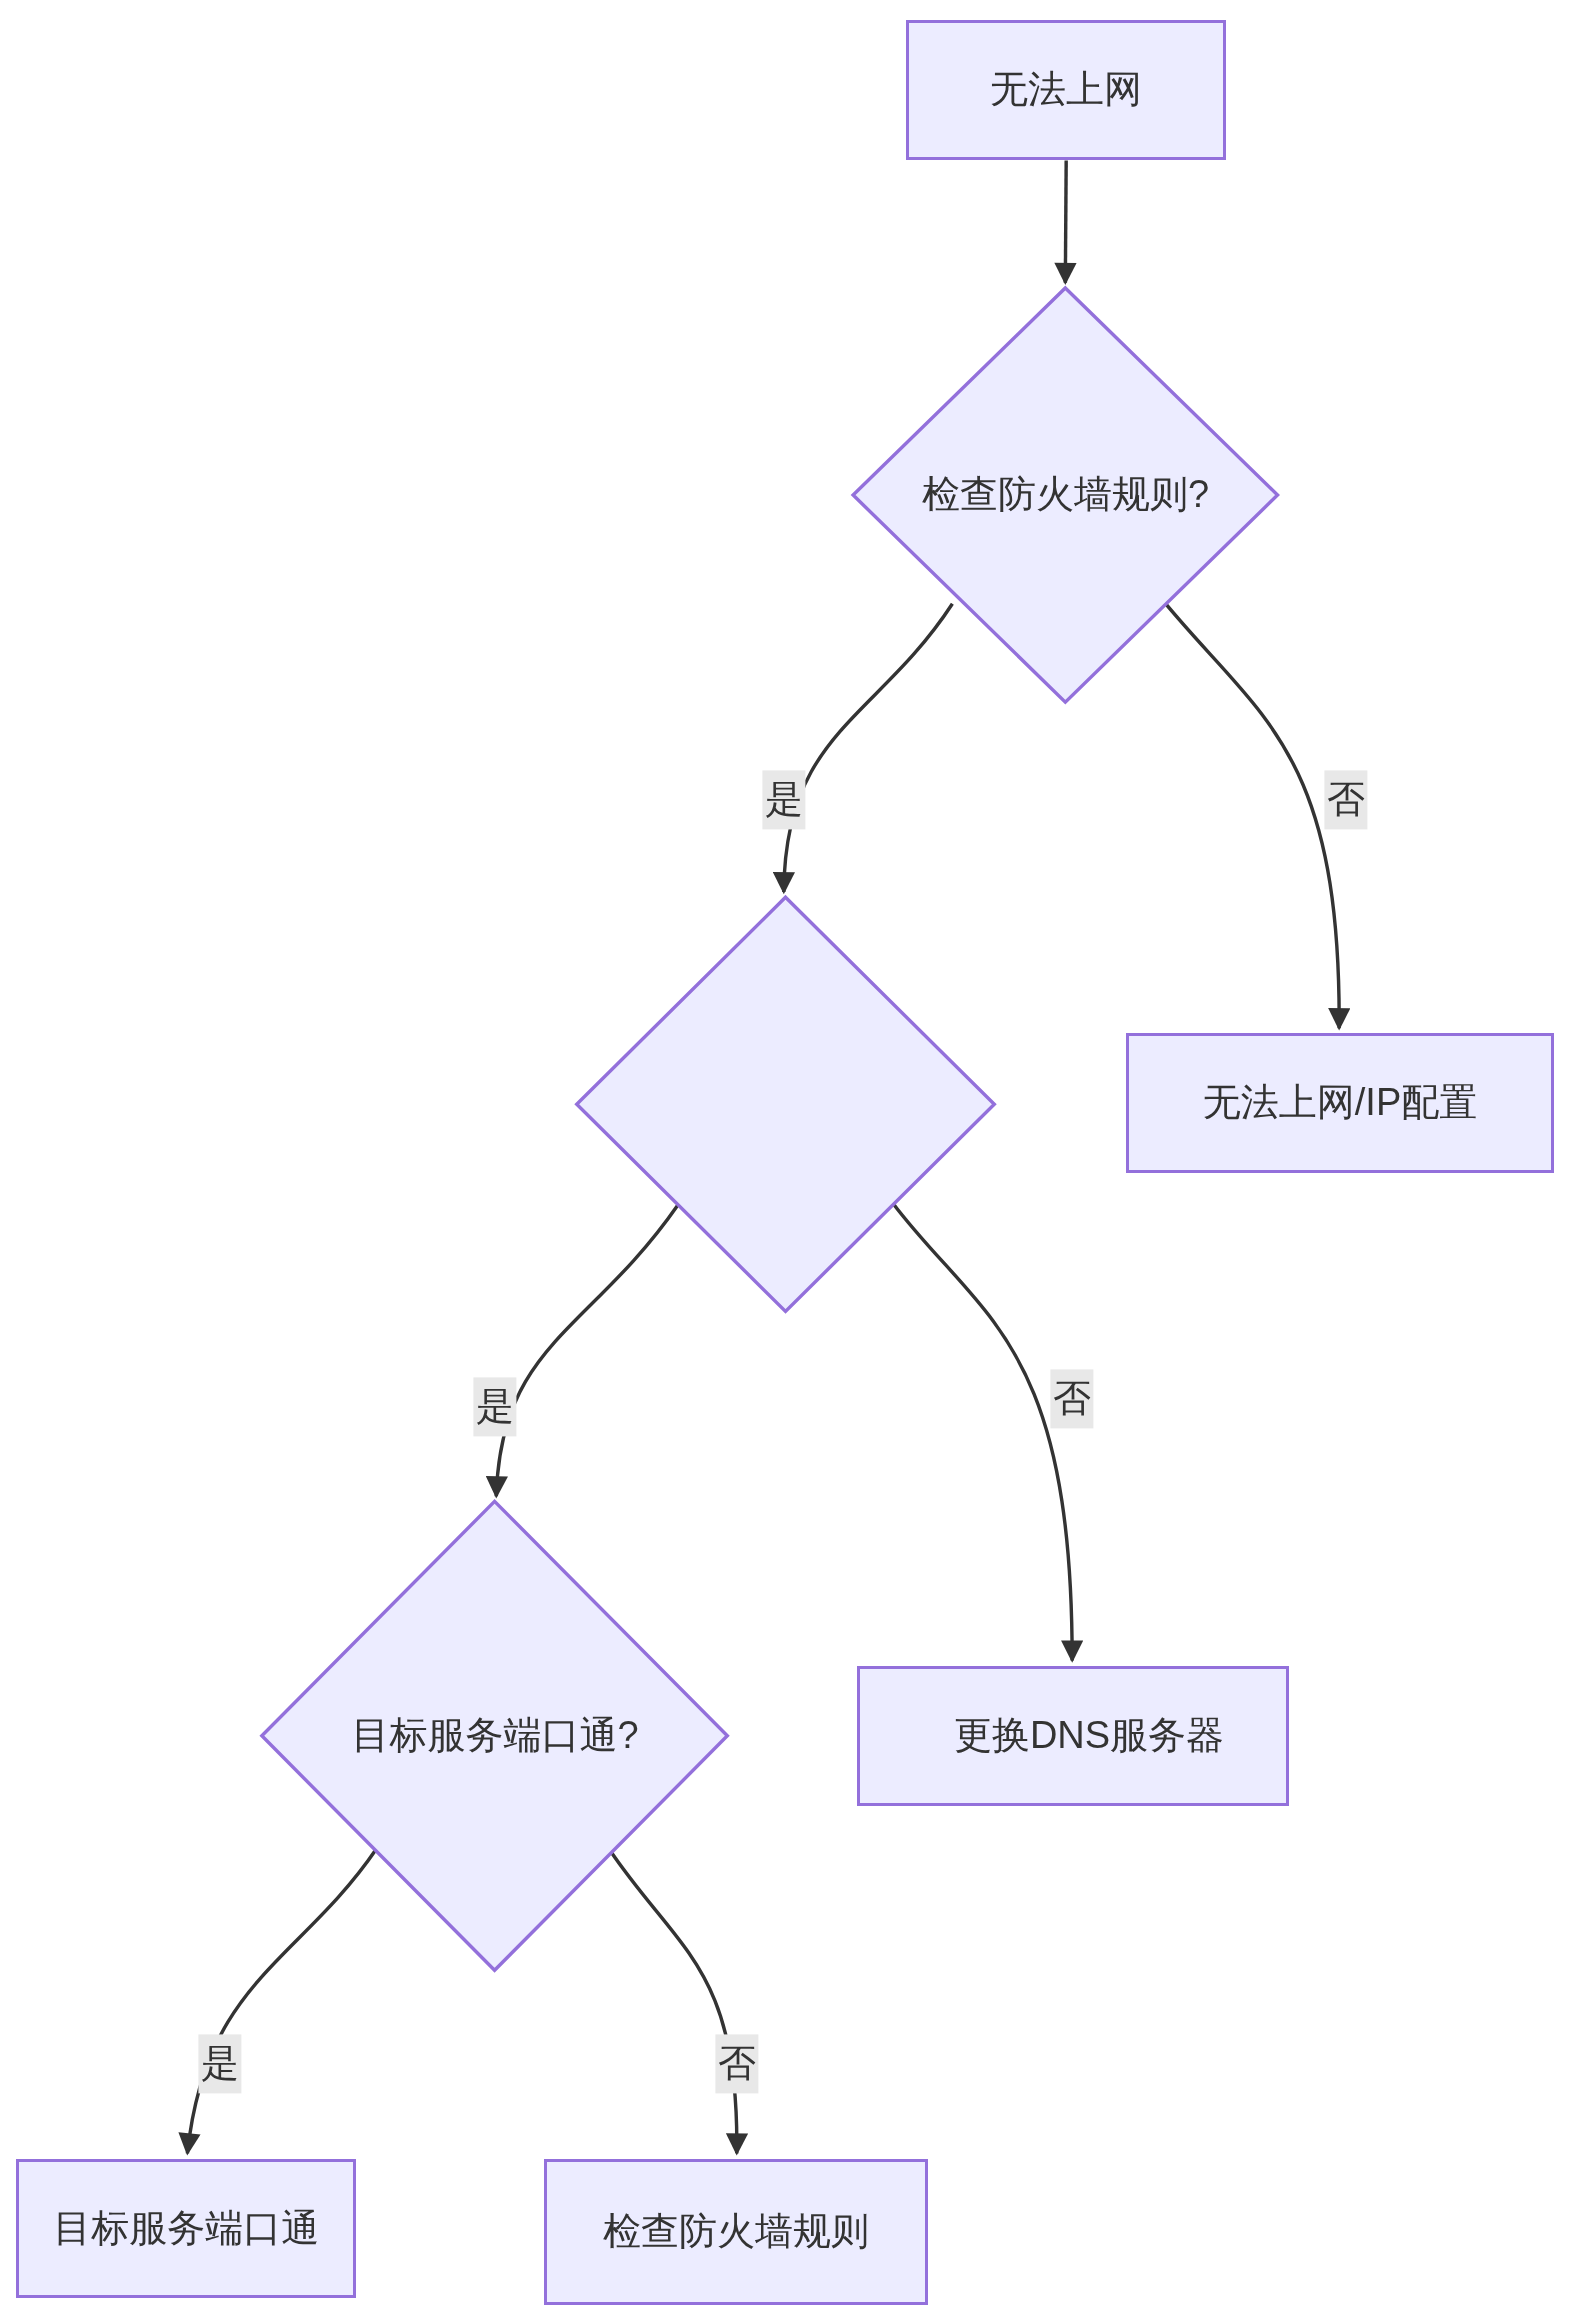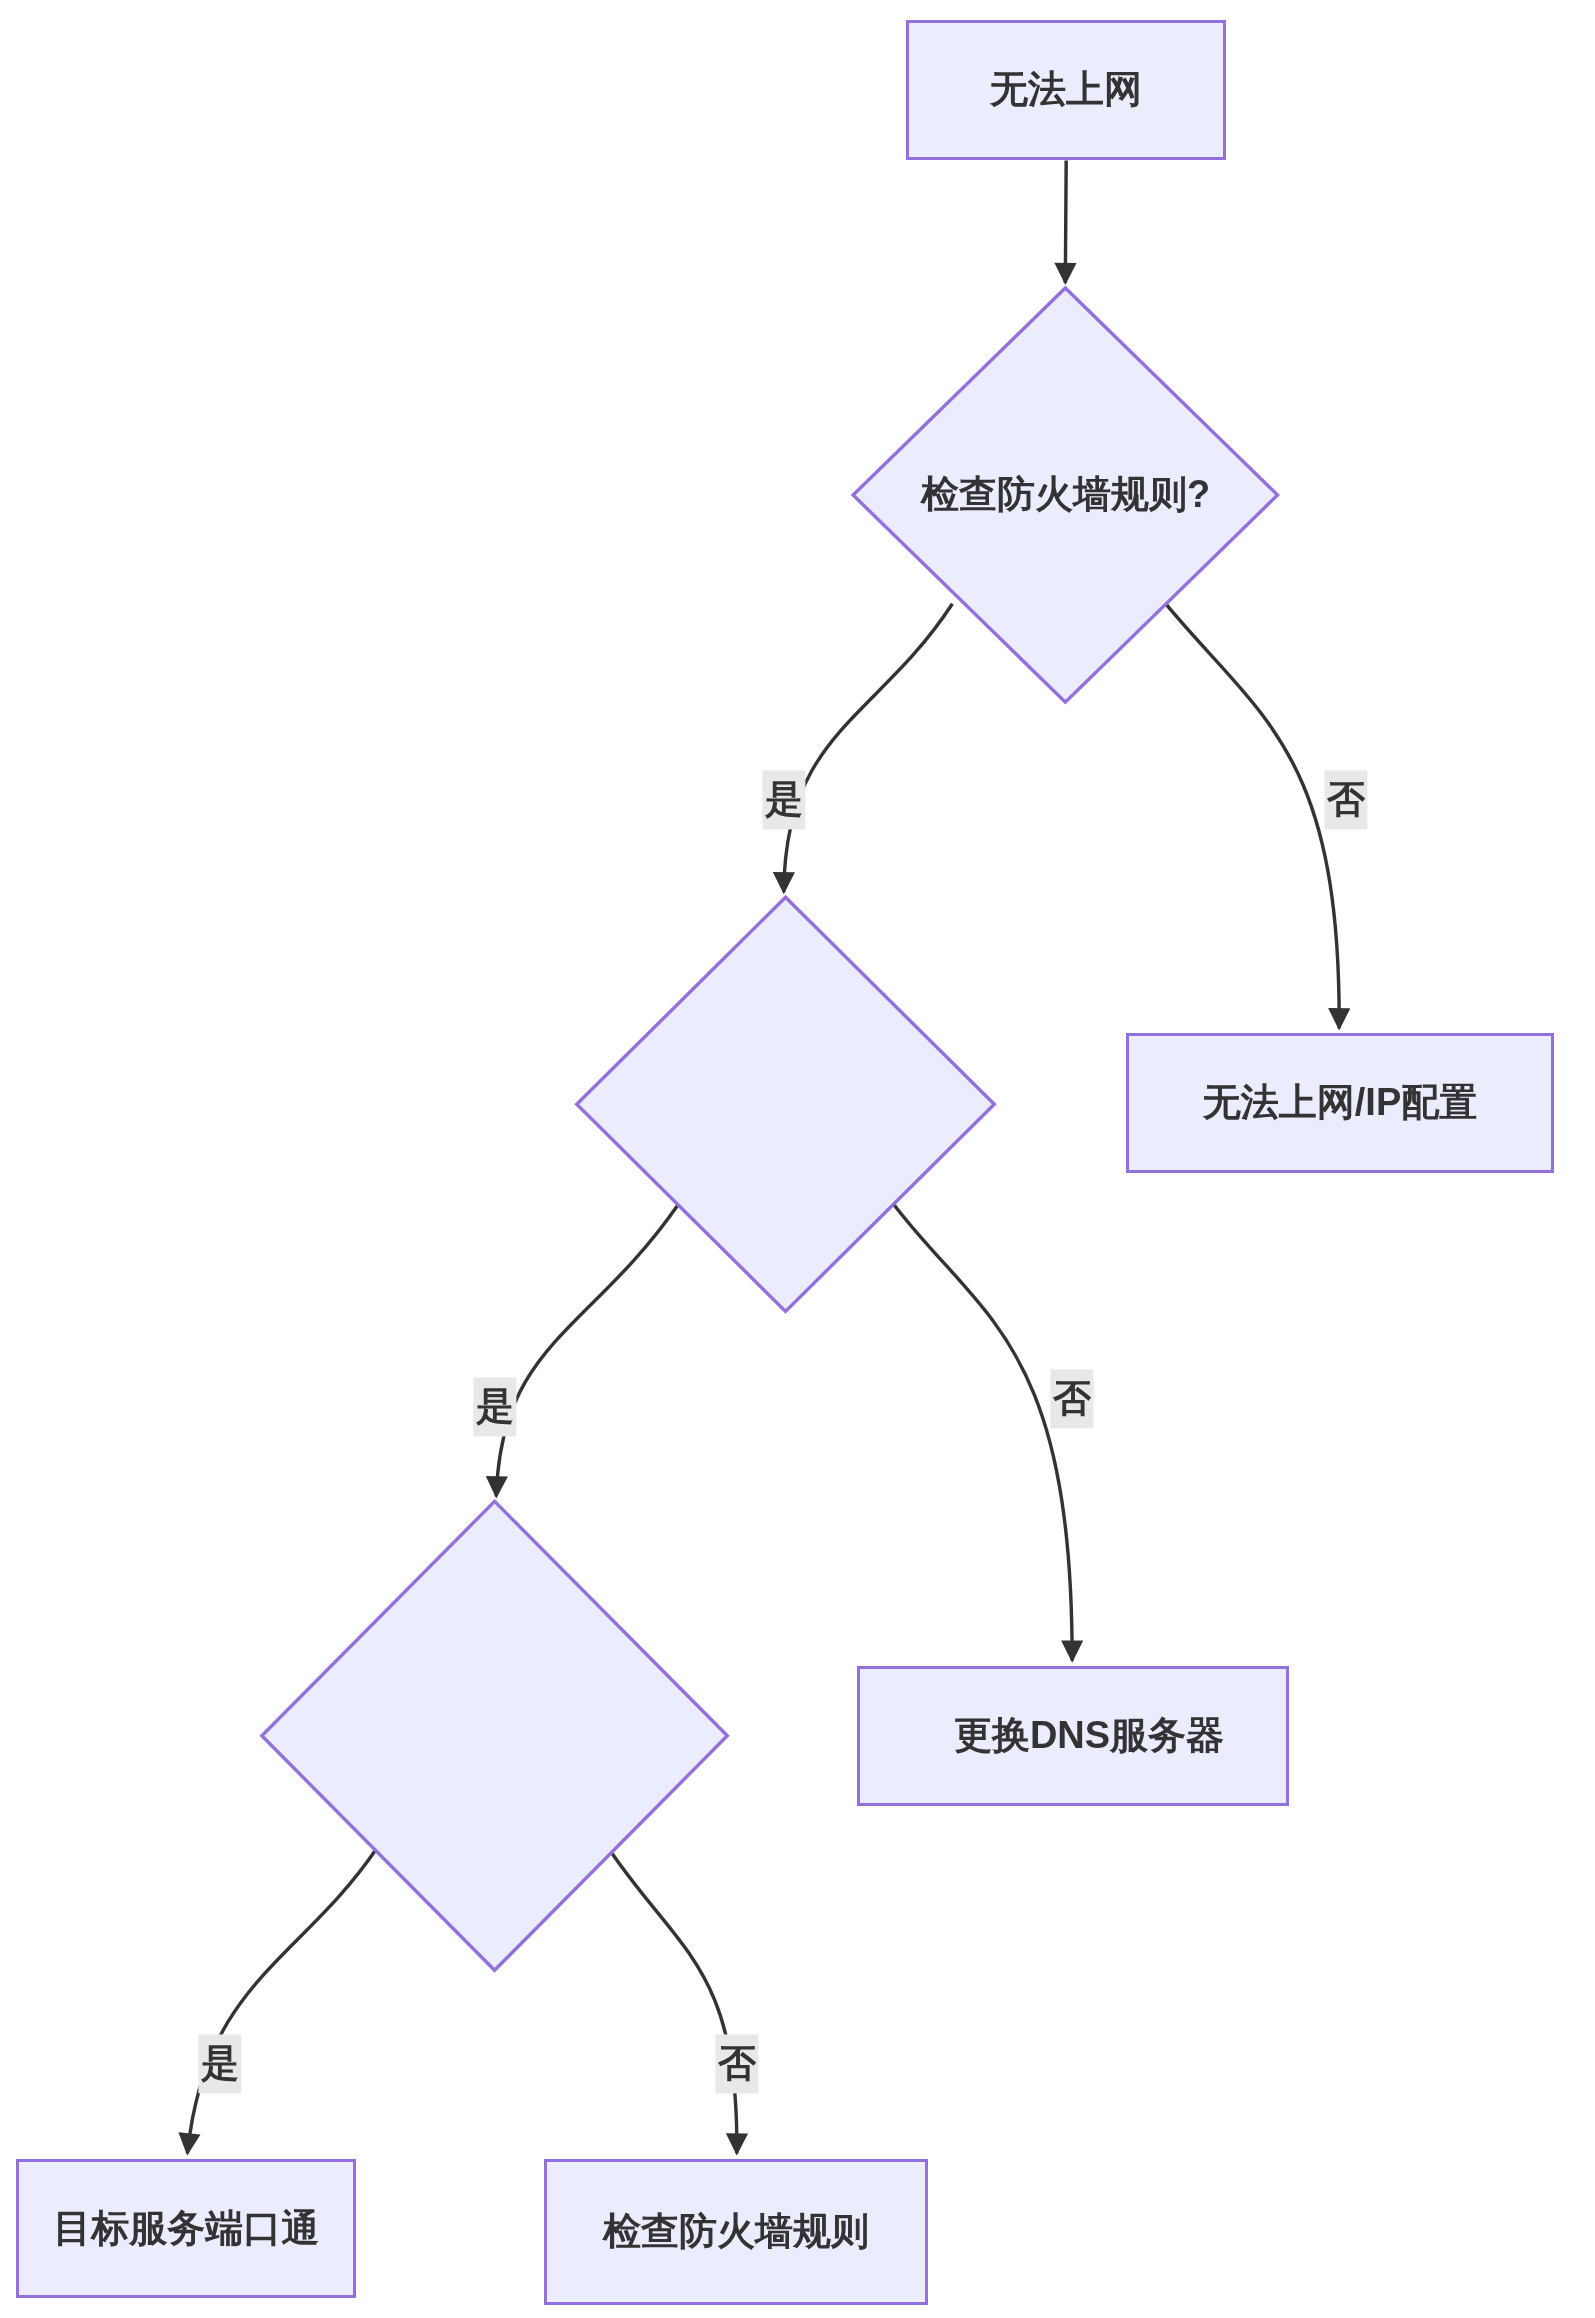--- a/index.html
+++ b/index.html
@@ -10,21 +10,21 @@
     --text:#333333;
     --background:#ffffff;
   }
   html,body{margin:0;padding:0;}
   body{
     width:1595px;height:2319px;
     background:var(--background);
     font-family:"Liberation Sans","DejaVu Sans",sans-serif;
     color:var(--text);
   }
-  .canvas{position:relative;width:1595px;height:2319px;overflow:hidden;font-weight:bold;}
+  .canvas{position:relative;width:1595px;height:2319px;overflow:hidden;}
   svg.edges{position:absolute;left:0;top:0;width:1595px;height:2319px;display:block;}
   .edge{fill:none;stroke:var(--edge);stroke-width:4px;}
   .diamond-shape{fill:var(--node-fill);stroke:var(--node-border);stroke-width:4px;}
   #arrow-tip{fill:var(--edge);}
   .rect-node{
     position:absolute;box-sizing:border-box;
     background:var(--node-fill);
     border:3.4px solid var(--node-border);
     display:flex;align-items:center;justify-content:center;
     font-size:38px;line-height:1.25;color:var(--text);
@@ -85,20 +85,23 @@
 
   <div class="rect-node" style="left:544px;top:2159px;width:384px;height:146px;">
     <span>检查防火墙规则</span>
   </div>
 
   <div class="diamond-label" style="left:860px;top:452px;width:411px;height:86px;">
     <span>检查防火墙规则?</span>
   </div>
 
 
+  <div class="diamond-label" style="left:262px;top:1693px;width:466px;height:86px;">
+    <span>目标服务端口通?</span>
+  </div>
 
   <div class="edge-label" style="left:784px;top:800px;">是</div>
   <div class="edge-label" style="left:1346px;top:800px;">否</div>
   <div class="edge-label" style="left:495px;top:1407px;">是</div>
   <div class="edge-label" style="left:1072px;top:1399px;">否</div>
   <div class="edge-label" style="left:220px;top:2064px;">是</div>
   <div class="edge-label" style="left:737px;top:2064px;">否</div>
 
 </div>
 

